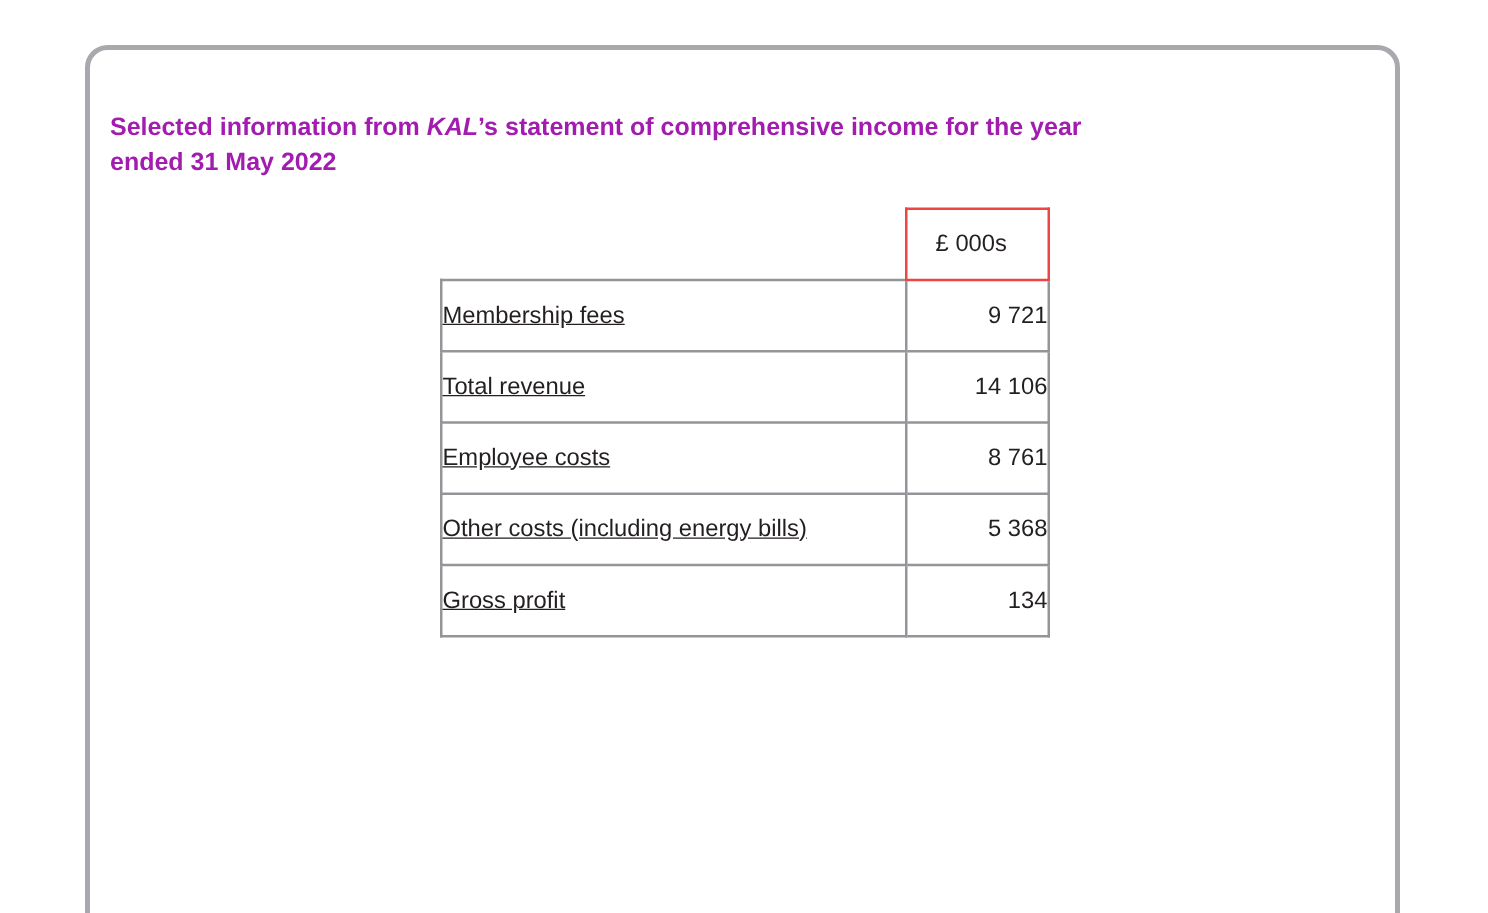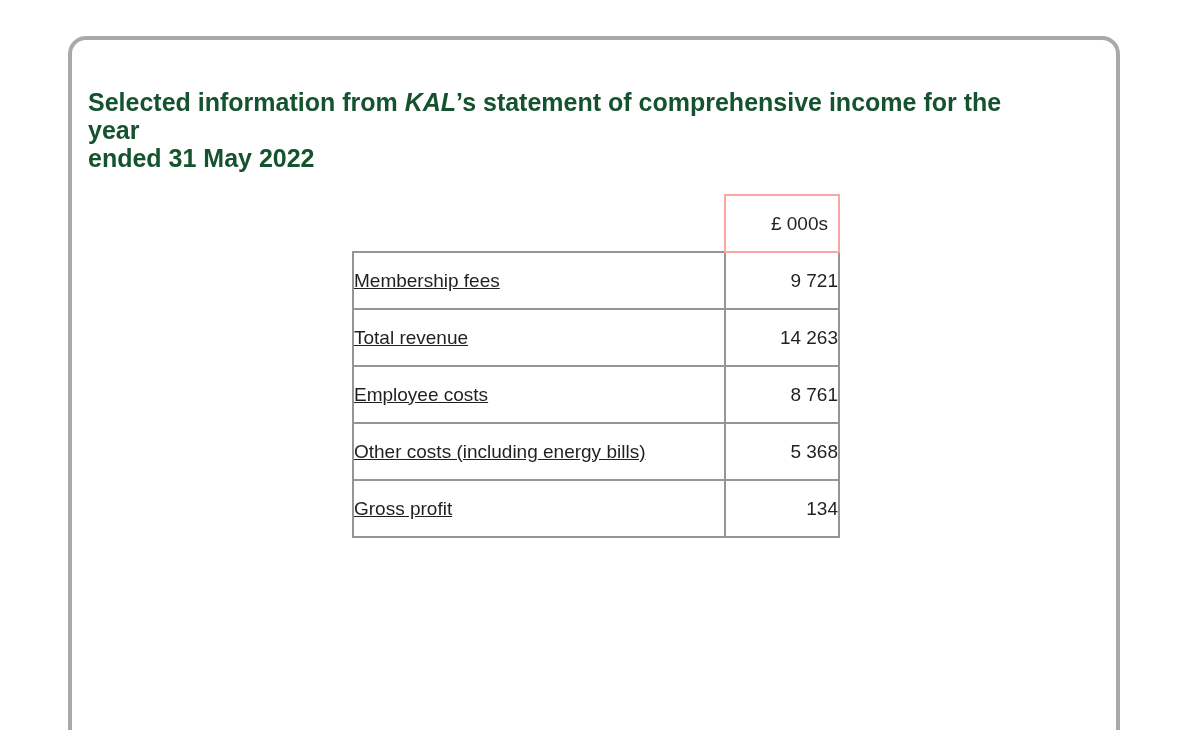--- a/index.html
+++ b/index.html
@@ -27,25 +27,25 @@
 
   .extract-heading {
     font-size: 20px;
     line-height: 24px;
     font-weight: bold;
     color: #231f20;
   }
 
   .extract-title {
     margin-top: 24px;
-    font-size: 25px;
+    font-size: 20px;
     line-height: 28px;
     font-weight: bold;
     max-width: 960px;
-    color: #14532d;
+    color: #a21caf;
   }
 
   .extract-title .company { font-style: italic; }
 
   table.income-table {
     margin-top: 22px;
     margin-left: 264px;
     border-collapse: collapse;
     font-size: 19px;
     color: #231f20;
@@ -55,22 +55,22 @@
   table.income-table th {
     height: 57px;
     vertical-align: middle;
     font-weight: normal;
   }
 
   col.label-col { width: 372px; }
   col.value-col { width: 114px; }
 
   th.value-header {
-    border: 2px solid #fca5a5;
-    text-align: right;
+    border: 2px solid #ef4444;
+    text-align: center;
     padding-right: 10px;
     font-weight: bold;
   }
 
   th.empty-header {
     border: none;
     background: transparent;
   }
 
   td.row-label {
@@ -105,21 +105,21 @@
     </thead>
     <tbody>
   <tr>
     <td class="row-label">Membership fees</td>
     <td class="row-value">9 721</td>
   </tr>
 
 
   <tr>
     <td class="row-label">Total revenue</td>
-    <td class="row-value">14 263</td>
+    <td class="row-value">14 106</td>
   </tr>
 
   <tr>
     <td class="row-label">Employee costs</td>
     <td class="row-value">8 761</td>
   </tr>
 
   <tr>
     <td class="row-label">Other costs (including energy bills)</td>
     <td class="row-value">5 368</td>

